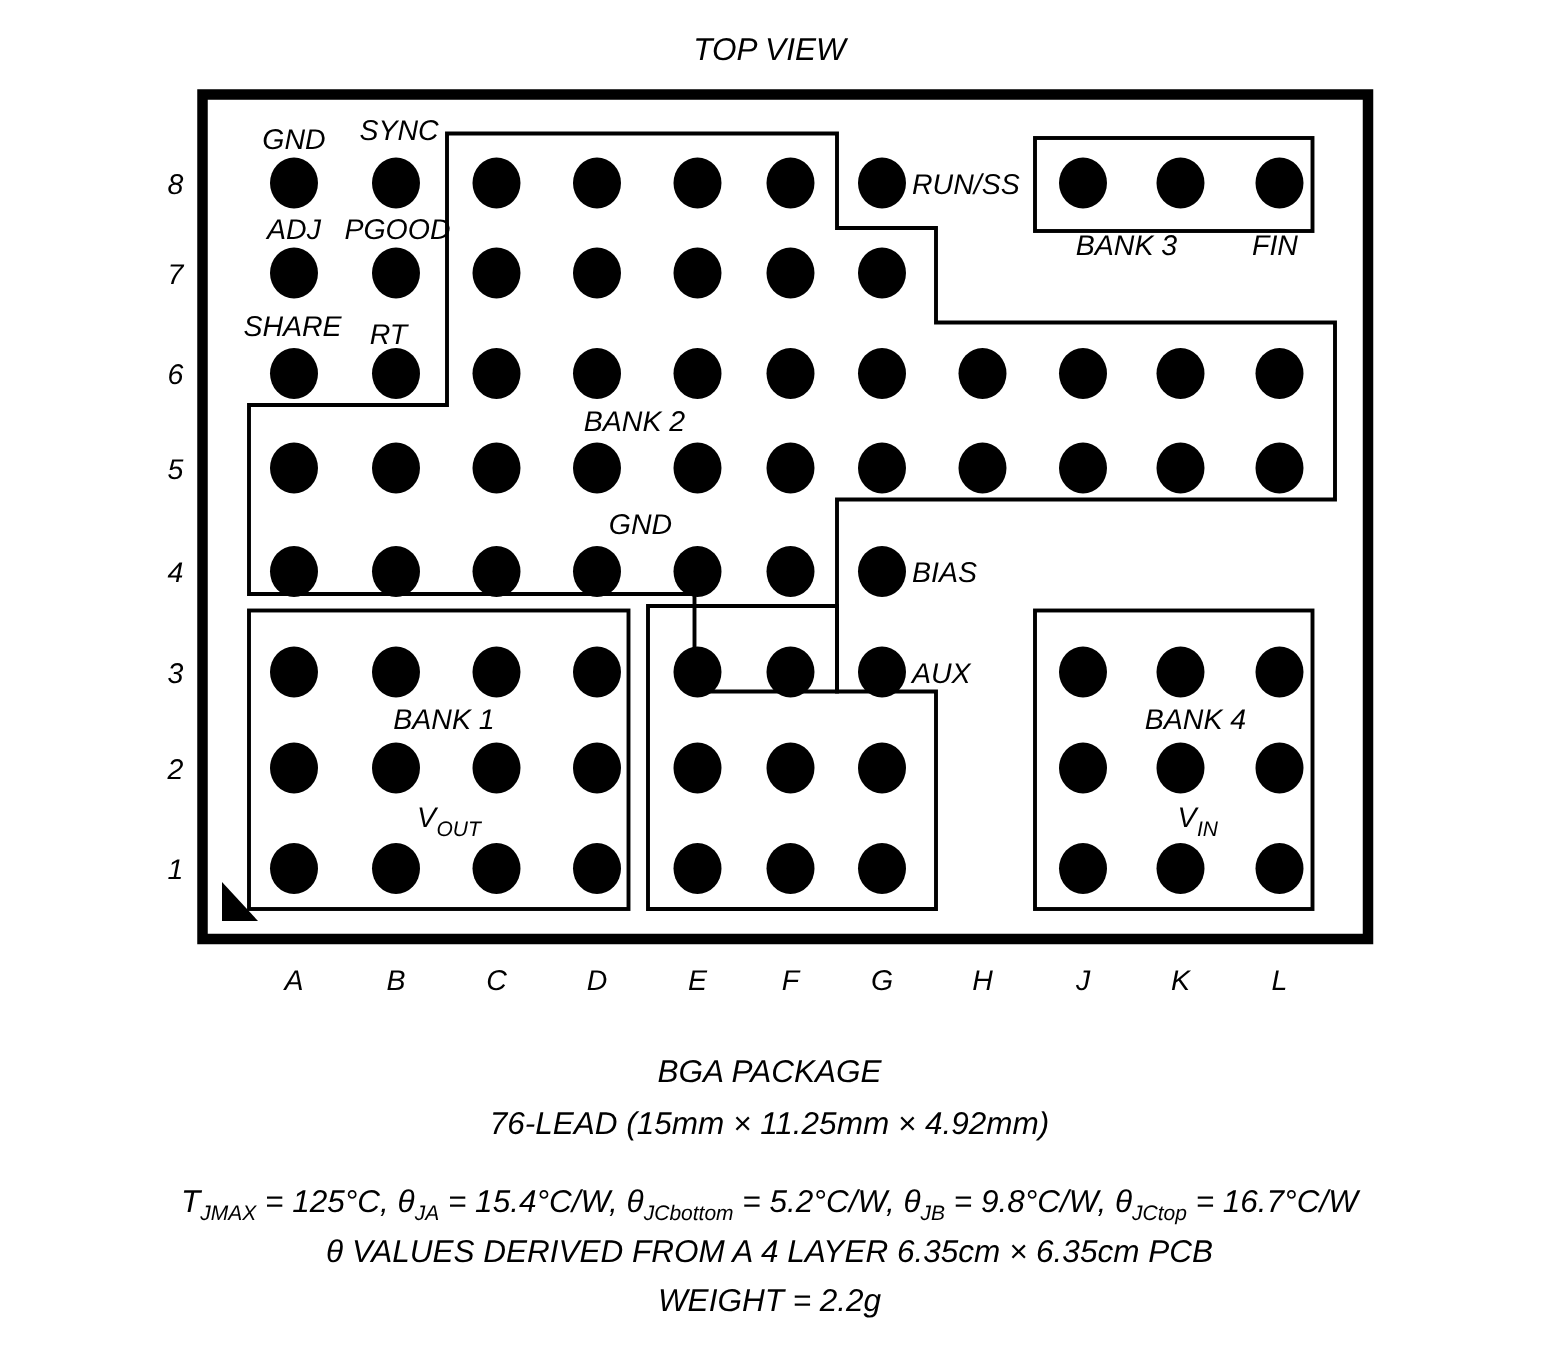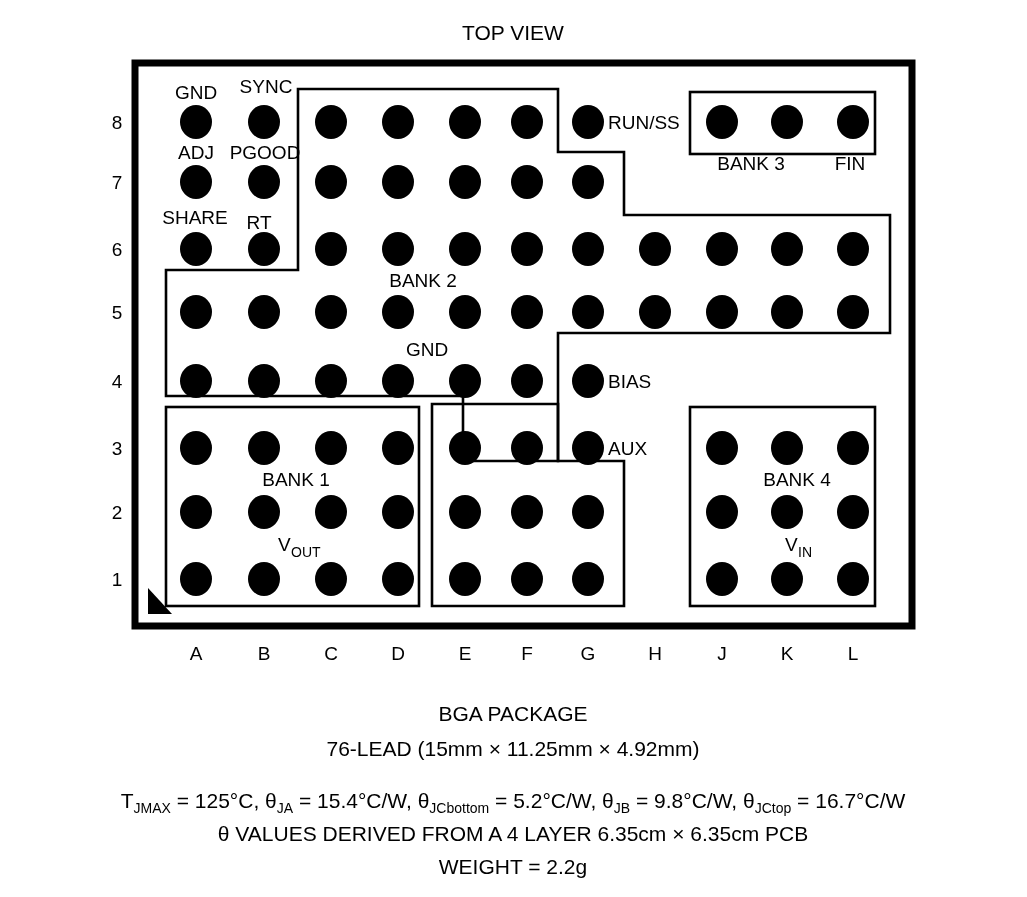--- a/index.html
+++ b/index.html
@@ -14,20 +14,21 @@
     color: #000000;
     overflow: hidden;
     position: relative;
   }
   #package-figure {
     position: absolute;
     top: 0;
     left: 0;
     width: 1027px;
     height: 897px;
+    font-style: italic;
   }
   svg { display: block; }
   .lbl {
     font-family: "Liberation Sans", sans-serif;
     fill: #000000;
   }
   .title-text { font-size: 21px; }
   .pin-label   { font-size: 19px; }
   .bank-label  { font-size: 19px; }
   .grid-ref    { font-size: 19px; }

